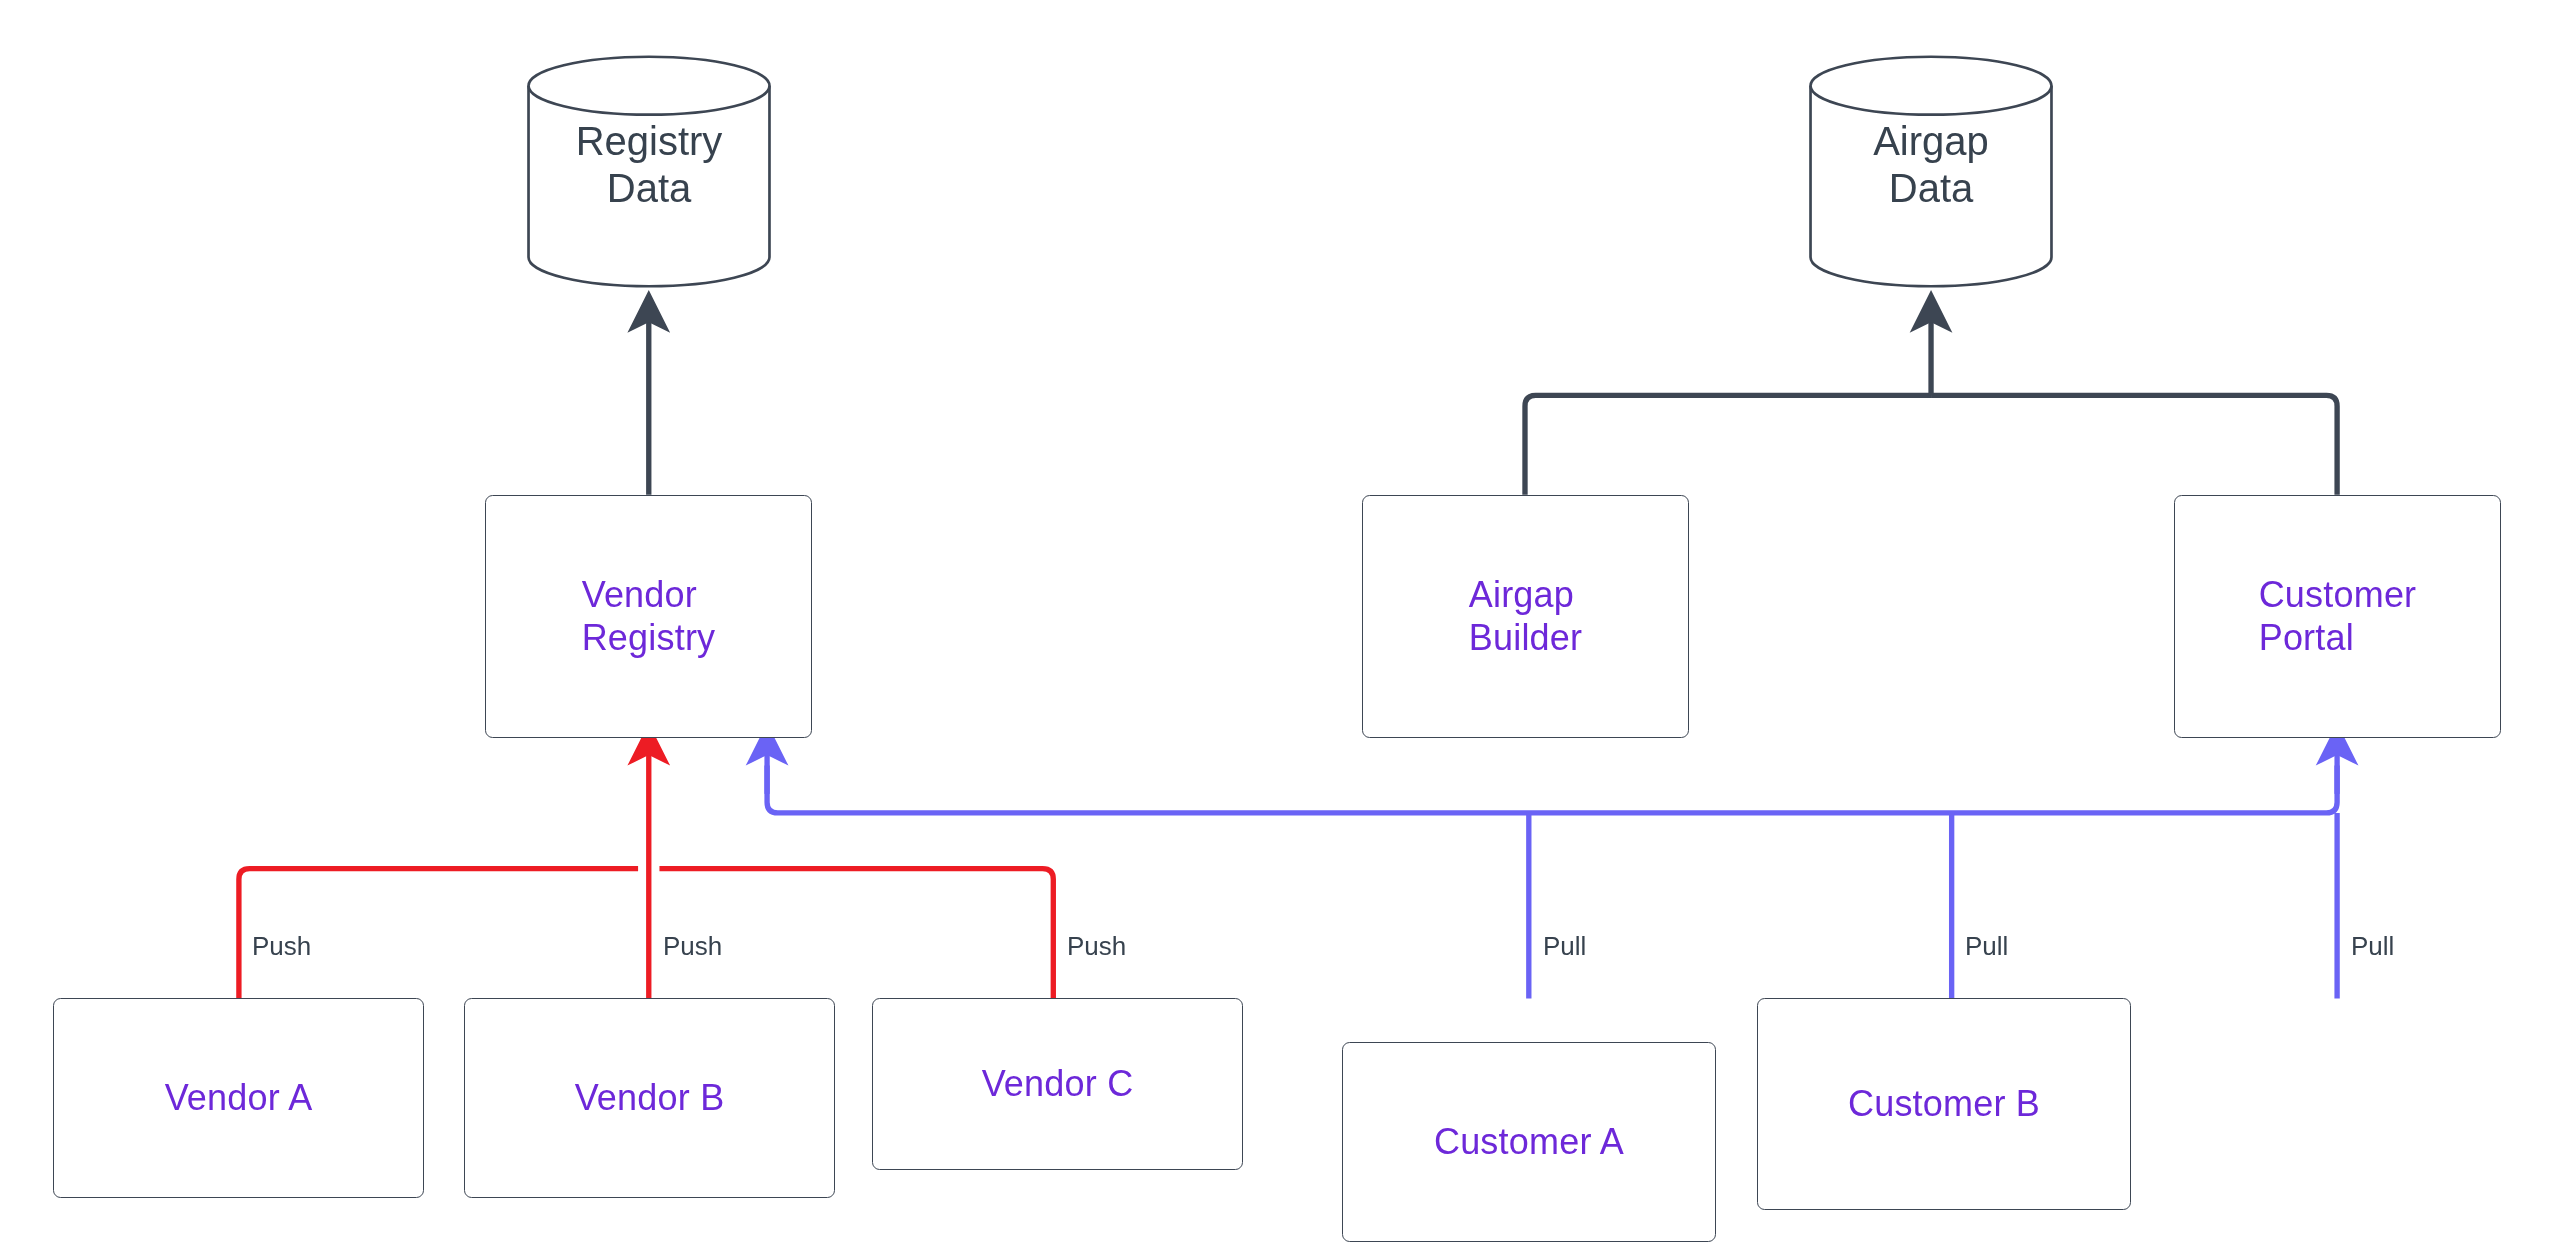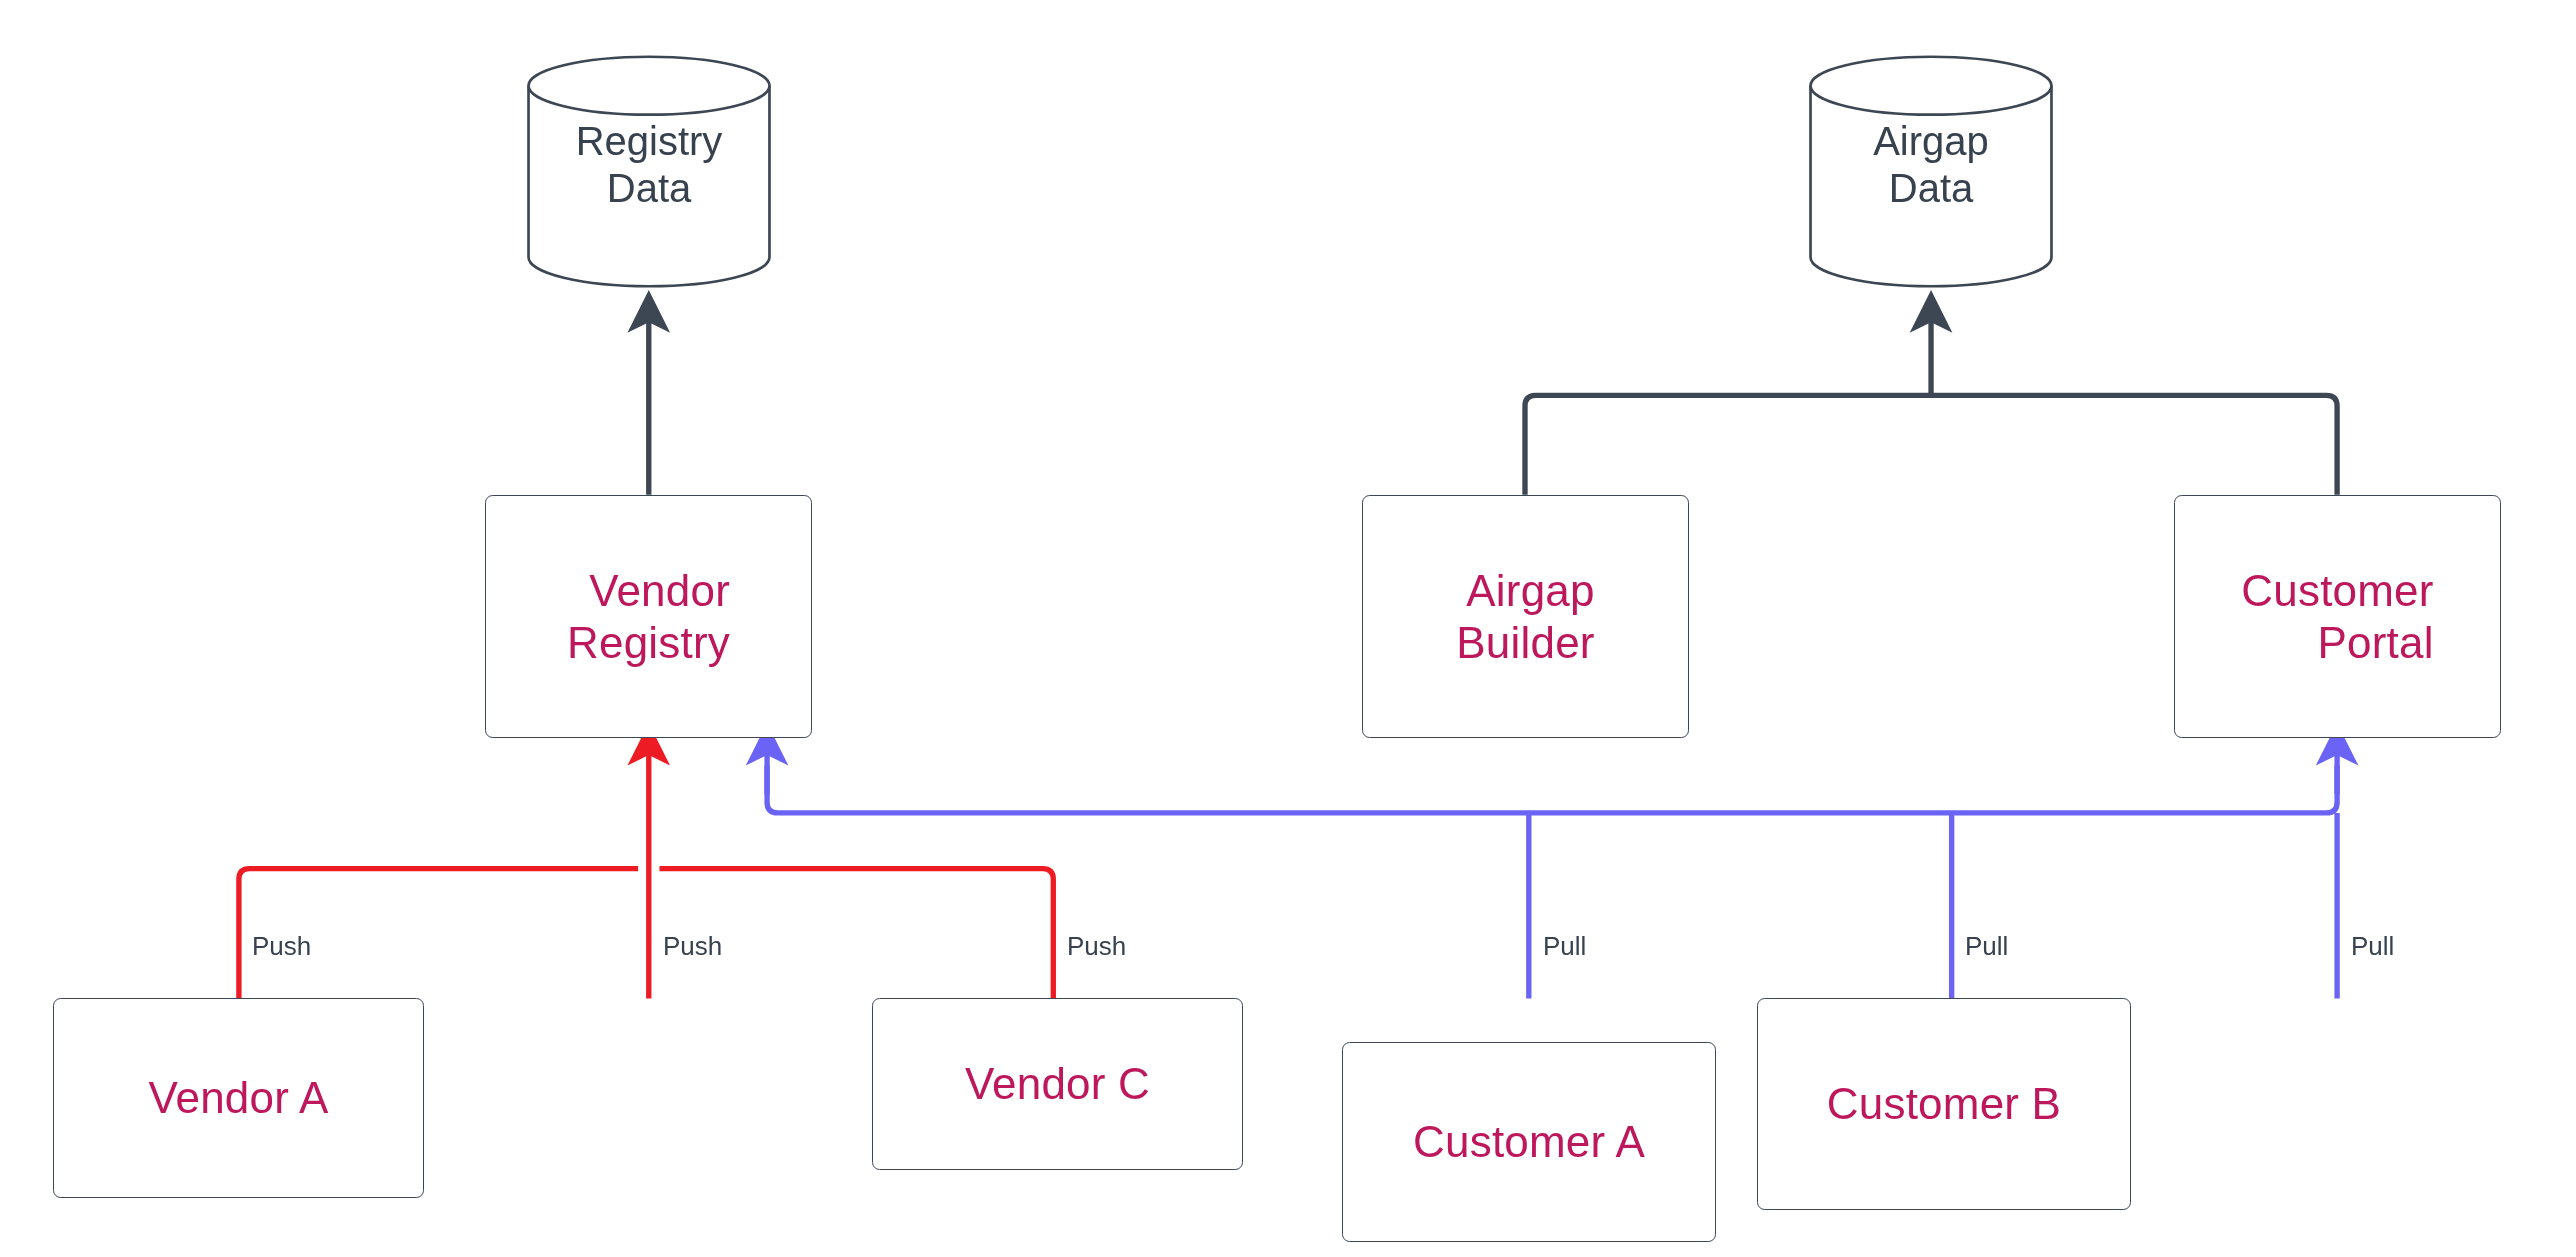--- a/index.html
+++ b/index.html
@@ -25,23 +25,23 @@
     width: 2576px;
     height: 1258px;
     pointer-events: none;
   }
   .node {
     position: absolute;
     box-sizing: border-box;
     display: flex;
     align-items: center;
     justify-content: center;
-    text-align: right;
-    color: #be185d;
-    font-size: 44px;
+    text-align: left;
+    color: #6d28d9;
+    font-size: 36px;
     line-height: 1.18;
     letter-spacing: 0.2px;
     white-space: pre-line;
   }
   .node.box {
     background: #ffffff;
     border: 1.9px solid #3d4653;
     border-radius: 7.6px;
   }
   .cyl {
@@ -132,20 +132,21 @@
 Registry</div>
 
   <div class="node box" style="left:1362px; top:495px; width:327px; height:243px;">Airgap
 Builder</div>
 
   <div class="node box" style="left:2174px; top:495px; width:327px; height:243px;">Customer
 Portal</div>
 
   <div class="node box" style="left:53px; top:998px; width:371px; height:200px;">Vendor A</div>
 
+  <div class="node box" style="left:464px; top:998px; width:371px; height:200px;">Vendor B</div>
 
   <div class="node box" style="left:872px; top:998px; width:371px; height:172px;">Vendor C</div>
 
   <div class="node box" style="left:1342px; top:998px; width:374px; height:200px;margin-top:44px;">Customer A</div>
 
   <div class="node box" style="left:1757px; top:998px; width:374px; height:212px;">Customer B</div>
 
 
   <div class="edge-label" style="left:252px; top:933px;">Push</div>
 

